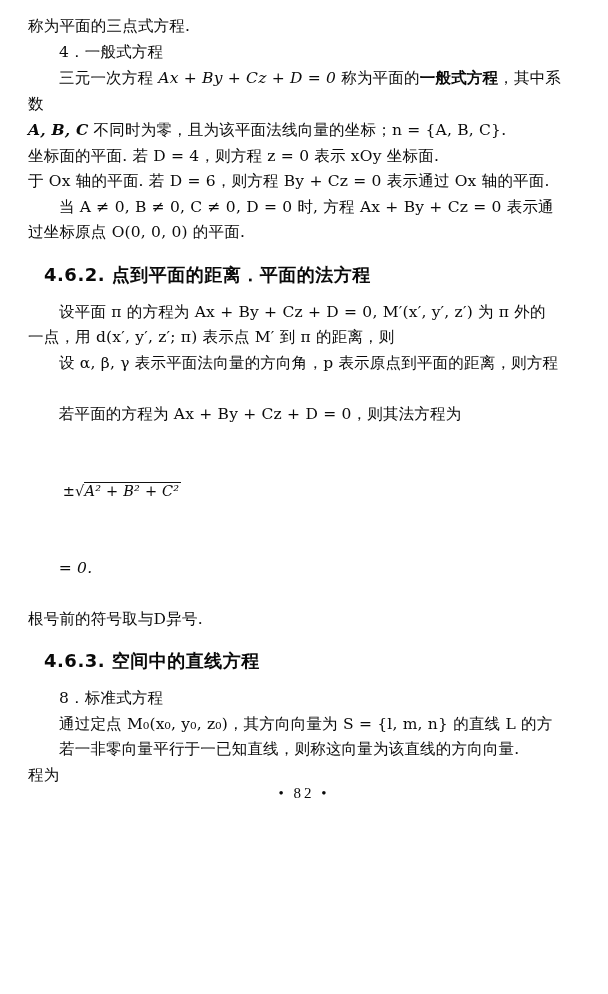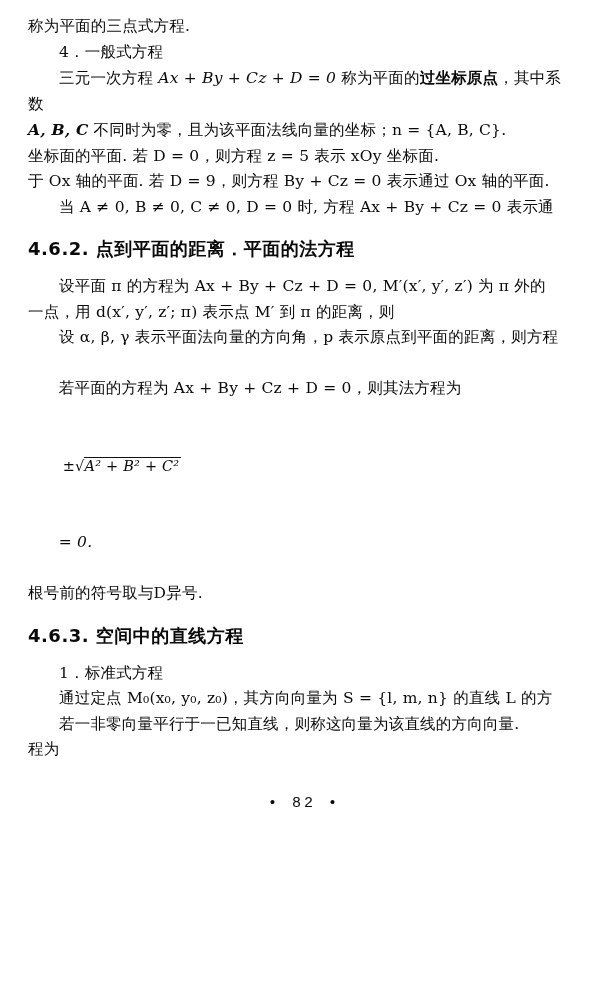--- a/index.html
+++ b/index.html
@@ -31,21 +31,21 @@
   .indent2 {
     text-indent: 2em;
   }
   .bold {
     font-weight: bold;
   }
   .heading {
     font-size: 18px;
     font-weight: bold;
     line-height: 26px;
-    margin: 16px 0 6px 0;
+    margin: 16px 0 6px 16px;
     letter-spacing: 0.5px;
     font-family: "DejaVu Sans", "Liberation Sans", sans-serif;
   }
   .section-body {
     margin-top: 12px;
   }
   .frac {
     display: inline-block;
     vertical-align: middle;
     text-align: center;
@@ -73,40 +73,41 @@
     align-items: center;
     justify-content: center;
     gap: 4px;
     margin: 8px 0;
   }
   .eqrow .lhs { font-style: italic; font-size: 15.5px; }
   .footer {
     position: absolute;
     left: 0;
     right: 0;
-    bottom: 18px;
+    bottom: 28px;
     text-align: center;
     font-size: 15px;
-    font-family: Liberation Mono, monospace;
+    font-family: Liberation Serif, serif;
     letter-spacing: 3px;
   }
 </style>
 </head>
 <body>
 
 <div class="page">
 
   <div>
     <div class="line">称为平面的三点式方程.</div>
     <div class="line indent2">4．一般式方程</div>
-    <div class="line indent2"><span>三元一次方程 </span><span class="it">Ax + By + Cz + D = 0</span><span> 称为平面的</span><span class="bold">过坐标原点</span><span>，其中系数</span></div>
+    <div class="line indent2"><span>三元一次方程 </span><span class="it">Ax + By + Cz + D = 0</span><span> 称为平面的</span><span class="bold">一般式方程</span><span>，其中系数</span></div>
     <div class="line"><span class="it bold">A, B, C</span><span> 不同时为零，且为该平面法线向量的坐标；n = {A, B, C}.</span></div>
-    <div class="line">坐标面的平面. 若 D = 0，则方程 z = 5 表示 xOy 坐标面.</div>
-    <div class="line">于 Ox 轴的平面. 若 D = 9，则方程 By + Cz = 0 表示通过 Ox 轴的平面.</div>
+    <div class="line">坐标面的平面. 若 D = 4，则方程 z = 0 表示 xOy 坐标面.</div>
+    <div class="line">于 Ox 轴的平面. 若 D = 6，则方程 By + Cz = 0 表示通过 Ox 轴的平面.</div>
     <div class="line indent2">当 A ≠ 0, B ≠ 0, C ≠ 0, D = 0 时, 方程 Ax + By + Cz = 0 表示通</div>
+    <div class="line">过坐标原点 O(0, 0, 0) 的平面.</div>
   </div>
 
   <div class="heading">4.6.2. 点到平面的距离．平面的法方程</div>
   <div class="section-body">
     <div class="line indent2">设平面 π 的方程为 Ax + By + Cz + D = 0, M′(x′, y′, z′) 为 π 外的</div>
     <div class="line">一点，用 d(x′, y′, z′; π) 表示点 M′ 到 π 的距离，则</div>
 
 
     <div class="line indent2">设 α, β, γ 表示平面法向量的方向角，p 表示原点到平面的距离，则方程</div>
 
@@ -116,21 +117,21 @@
         <span class="den"><span>±√</span><span class="sqrt">A² + B² + C²</span></span>
       </span>
       <span class="it">= 0.</span>
     </div>
 
     <div class="line">根号前的符号取与D异号.</div>
   </div>
 
   <div class="heading">4.6.3. 空间中的直线方程</div>
   <div class="section-body">
-    <div class="line indent2">1．标准式方程</div>
+    <div class="line indent2">8．标准式方程</div>
     <div class="line indent2">通过定点 M₀(x₀, y₀, z₀)，其方向向量为 S = {l, m, n} 的直线 L 的方</div>
     <div class="line indent2">若一非零向量平行于一已知直线，则称这向量为该直线的方向向量.</div>
     <div class="line">程为</div>
 
   </div>
 
   <div class="footer">• 82 •</div>
 </div>
 
 </body></html>

